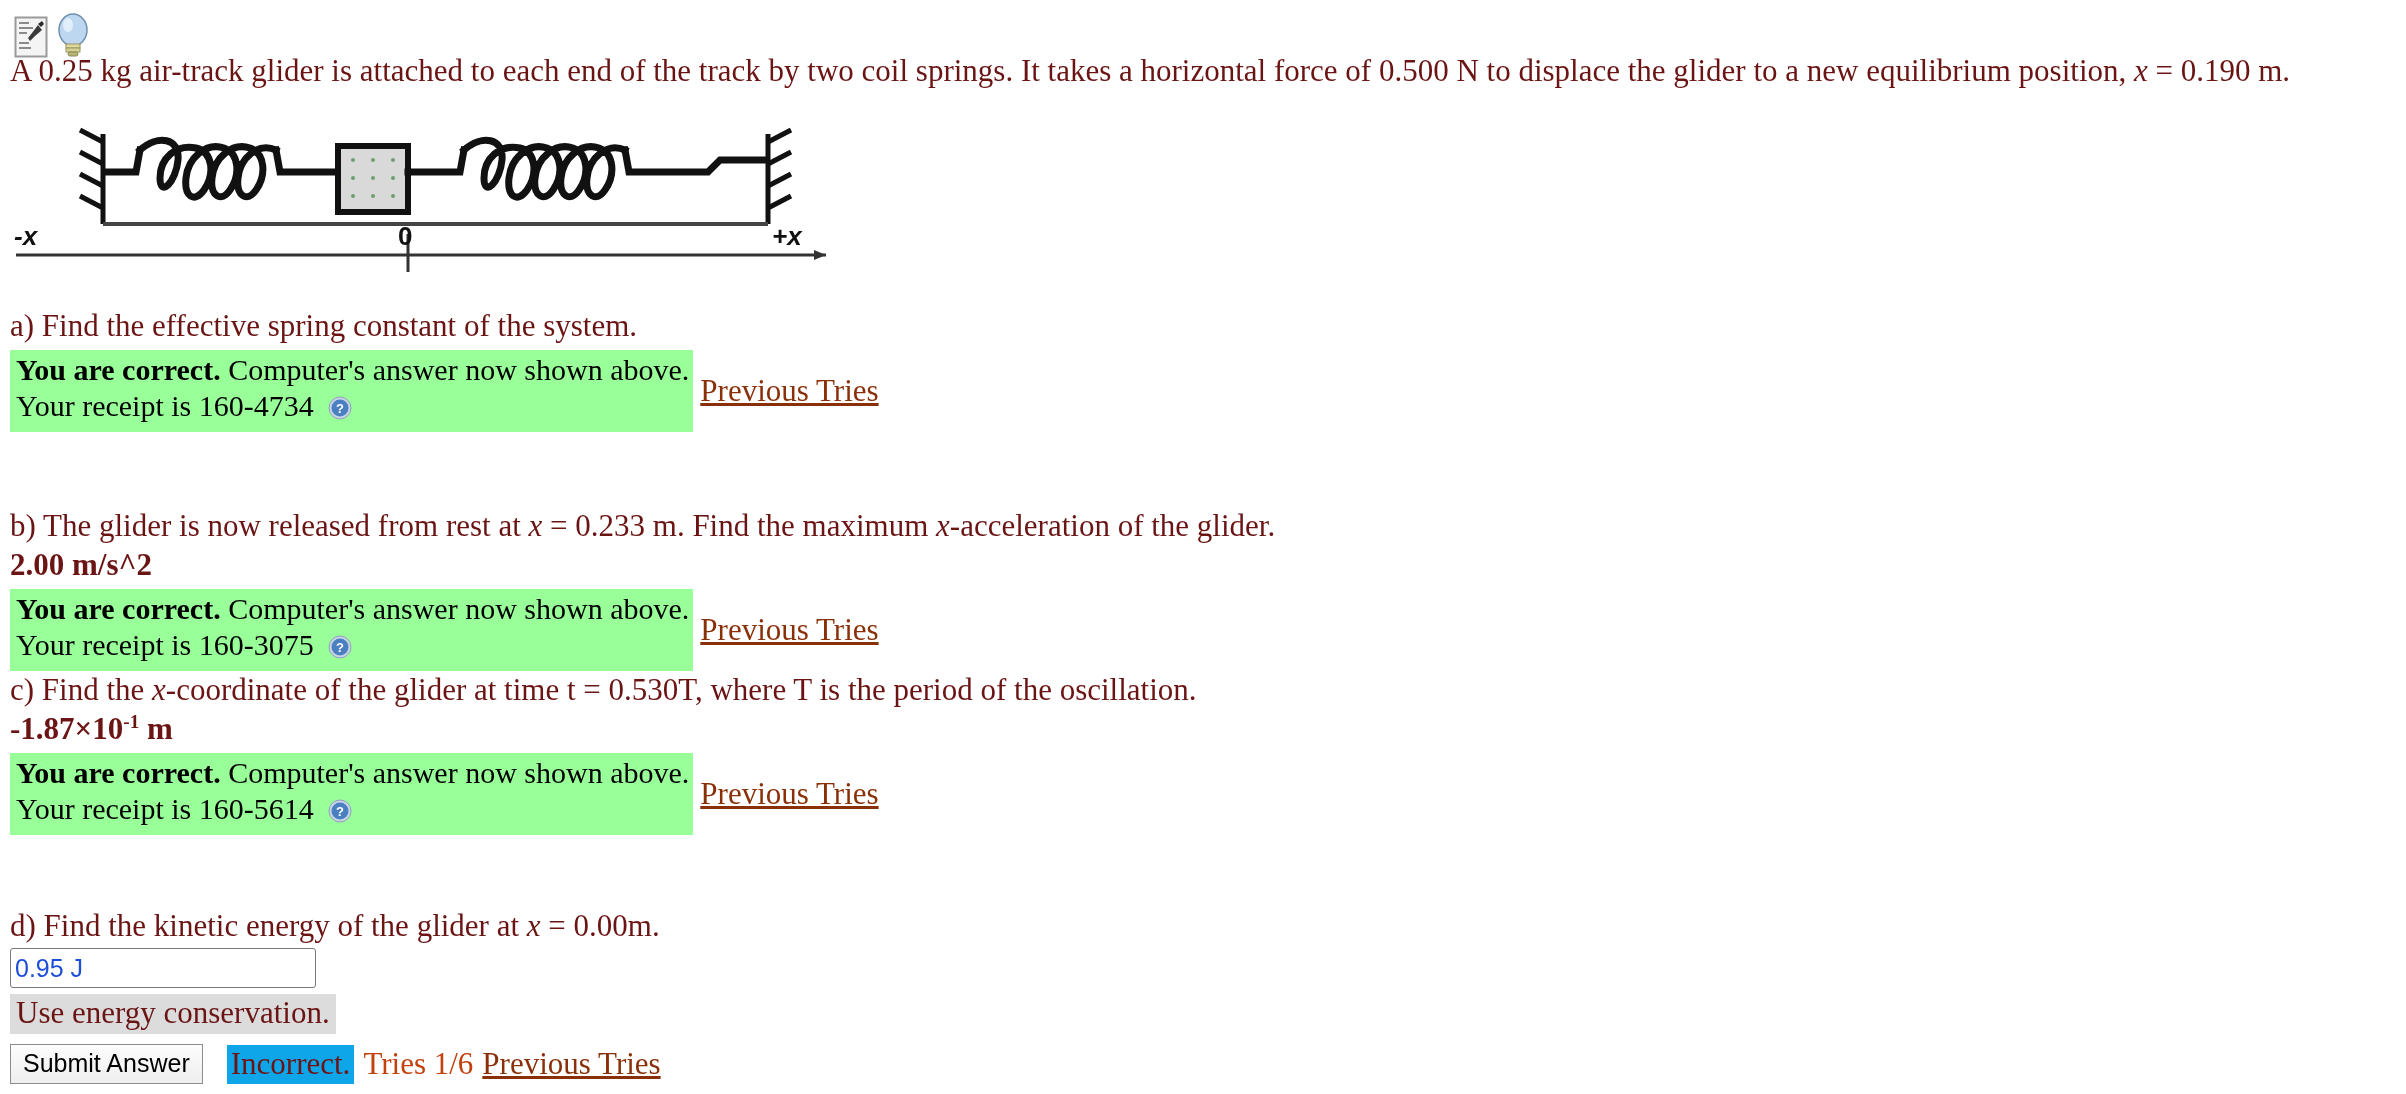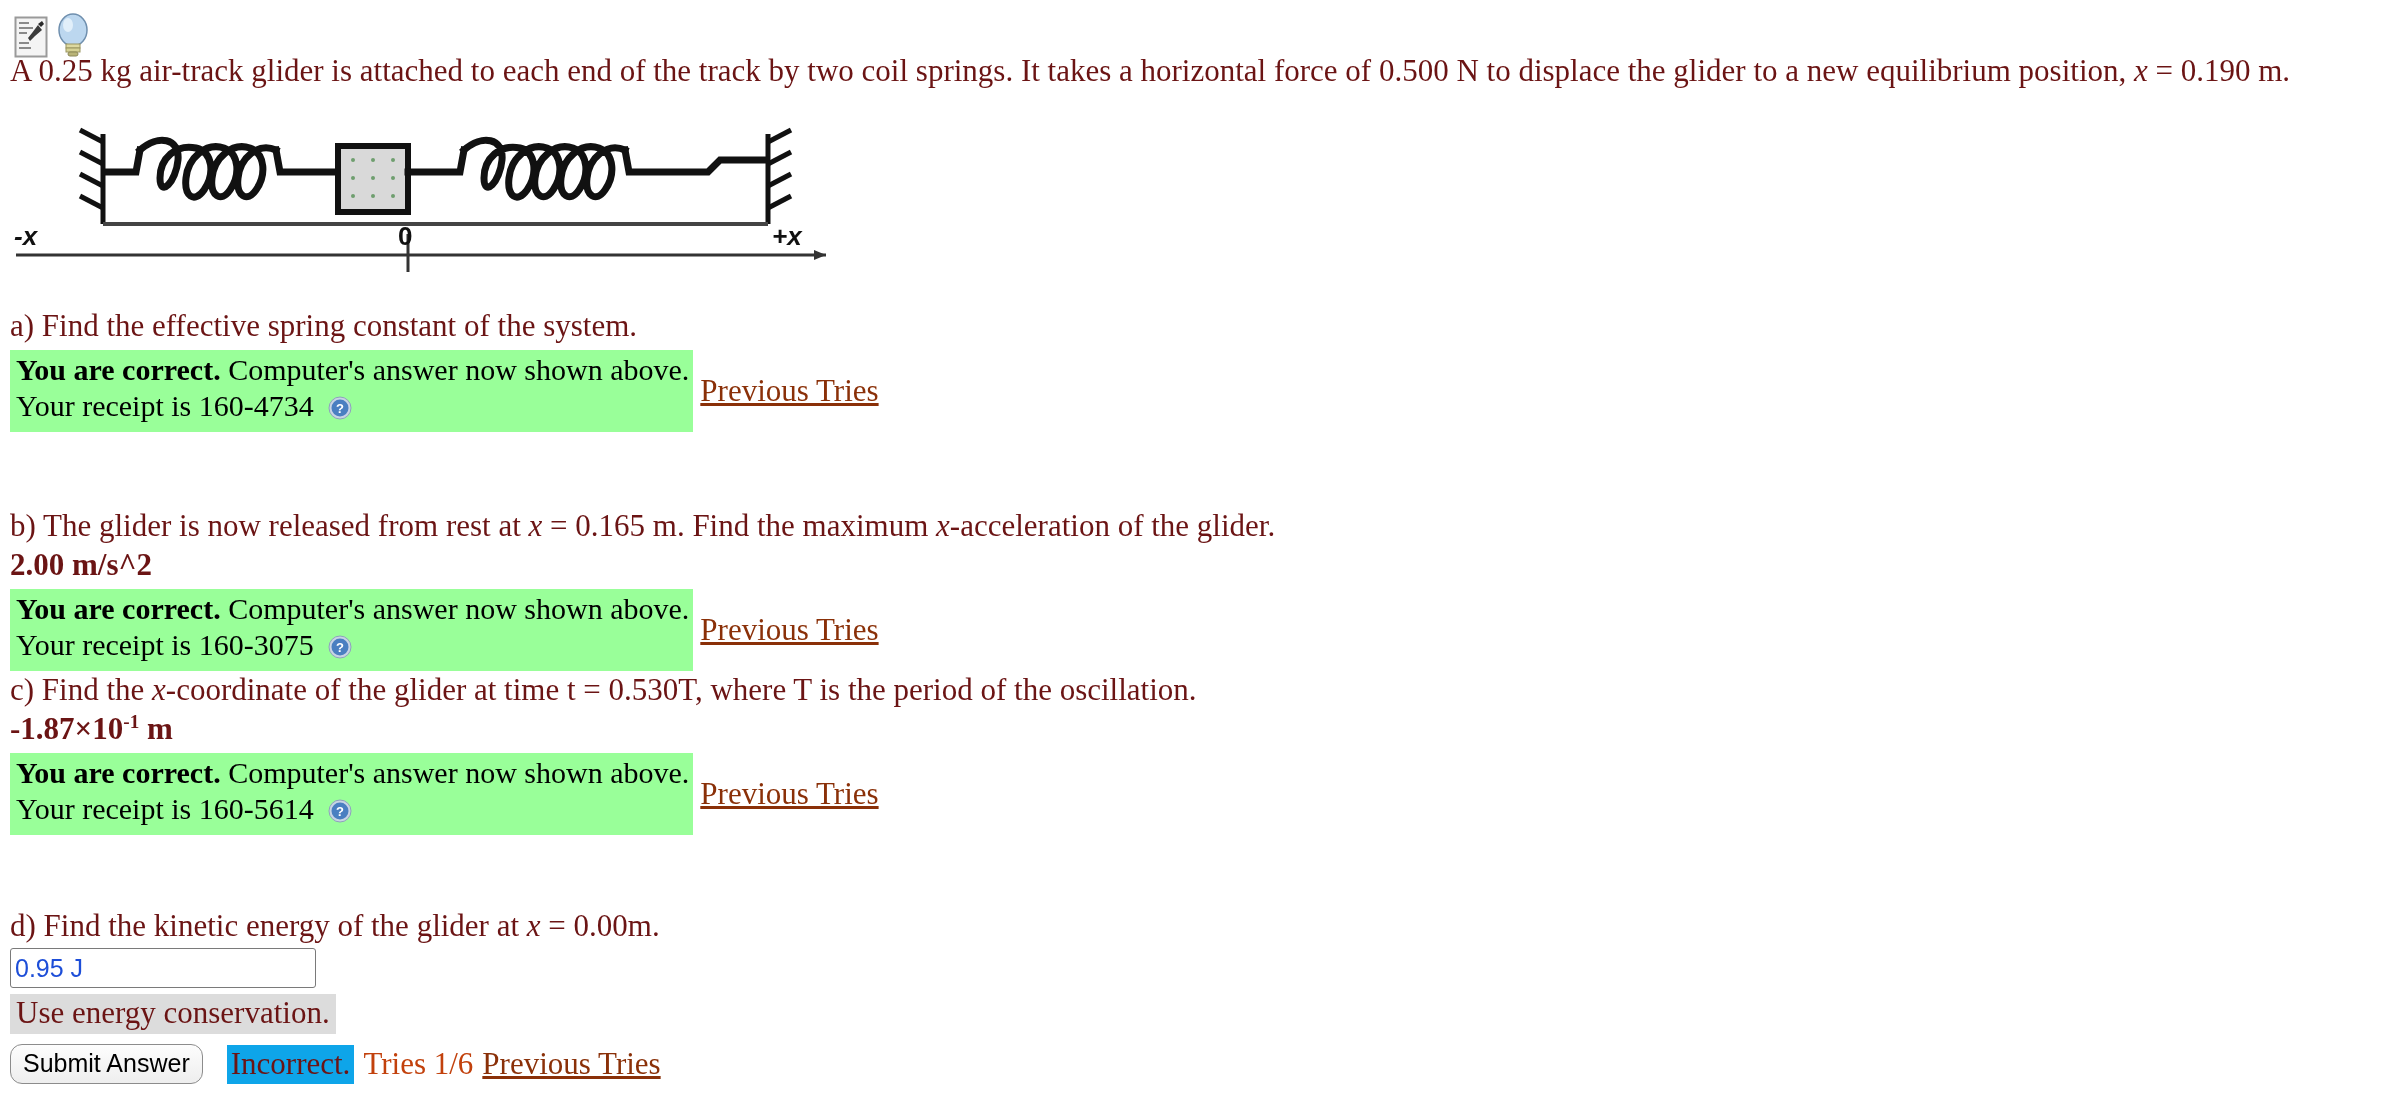--- a/index.html
+++ b/index.html
@@ -148,21 +148,21 @@
     align-items: center;
     margin-top: 10px;
     white-space: nowrap;
   }
   .submit-btn {
     font-family: "Liberation Sans", "DejaVu Sans", sans-serif;
     font-size: 25px;
     color: #000000;
     background: linear-gradient(#fdfdfd, #eeeeee);
     border: 1px solid #8c8c8c;
-    border-radius: 12px;
+    border-radius: 0;
     padding: 4px 12px 5px 12px;
     cursor: pointer;
   }
   .incorrect-badge {
     background: #0ea5e9;
     color: #6b1414;
     font-size: 31px;
     line-height: 36px;
     padding: 1px 4px 2px 4px;
     margin-left: 24px;
@@ -284,21 +284,21 @@
             <text x="12" y="17" text-anchor="middle" font-family="Liberation Sans, sans-serif" font-size="13" font-weight="bold" fill="#ffffff">?</text>
           </svg>
         </span>
       </div>
       <a class="prev-link">Previous Tries</a>
     </div>
   </div>
 
   <div class="part part-b">
     <div class="question">
-      <span>b) The glider is now released from rest at </span><span class="var">x</span><span> = 0.165 m. Find the maximum </span><span class="var">x</span><span>-acceleration of the glider.</span>
+      <span>b) The glider is now released from rest at </span><span class="var">x</span><span> = 0.233 m. Find the maximum </span><span class="var">x</span><span>-acceleration of the glider.</span>
     </div>
     <div class="answer">2.00 m/s^2</div>
     <div class="resultrow">
       <div class="correct-box">
         <span class="bold">You are correct.</span><span> Computer's answer now shown above.</span><br>
         <span>Your receipt is 160-3075</span>
         <span class="qmark">
           <svg width="24" height="24" viewBox="0 0 24 24">
             <circle cx="12" cy="12" r="11" fill="#c8d4e4" stroke="#8ea2bc" stroke-width="1"></circle>
             <circle cx="12" cy="12" r="8.5" fill="#4a7fc1"></circle>

